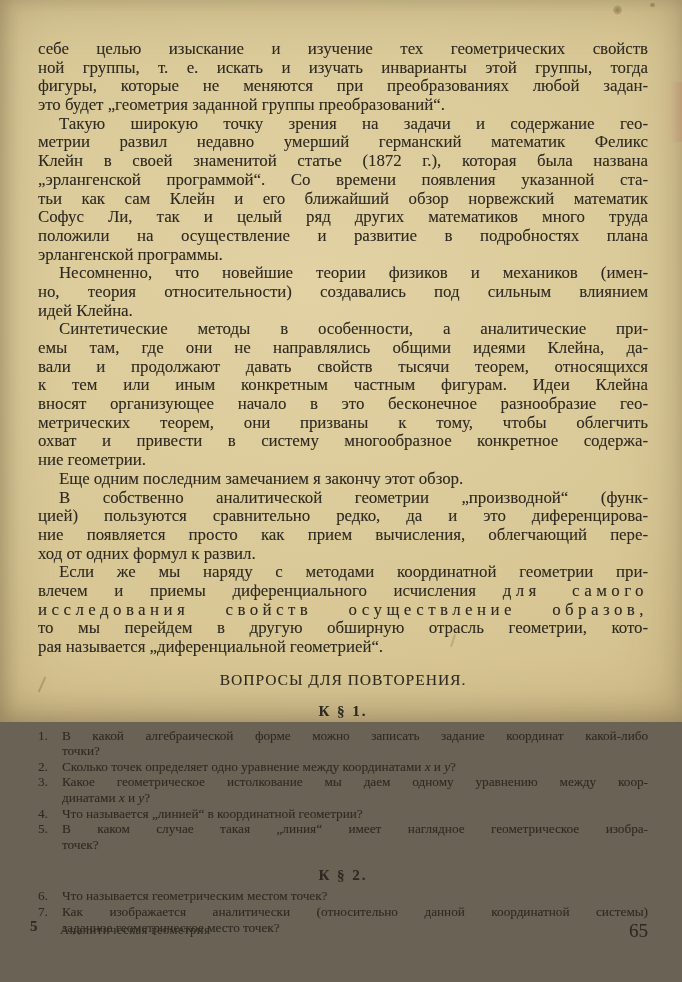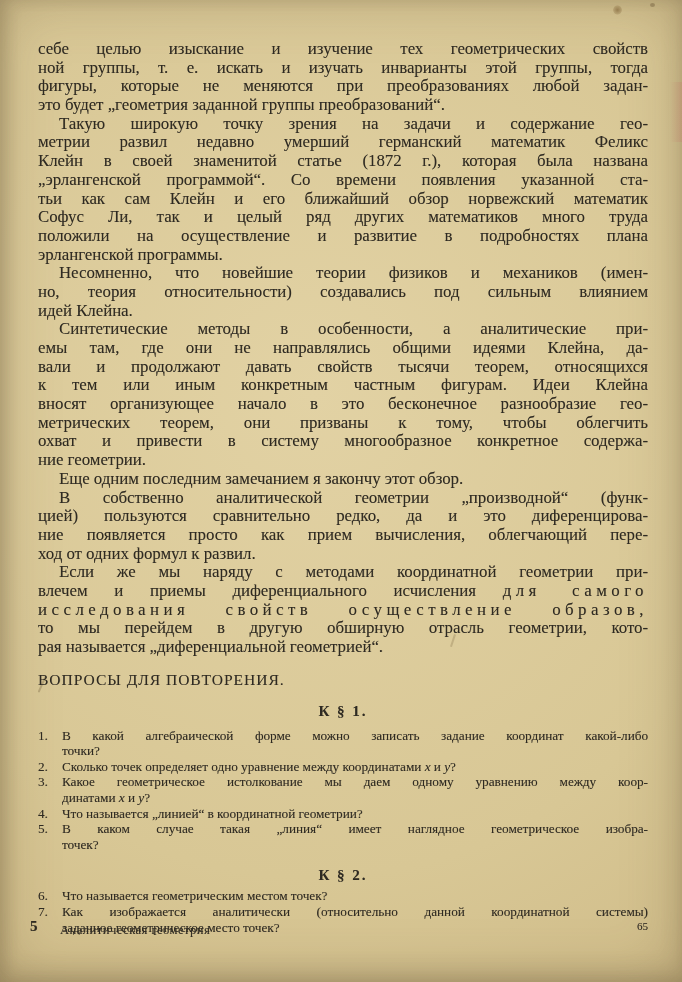--- a/index.html
+++ b/index.html
@@ -1,55 +1,55 @@
 <!DOCTYPE html>
 <html lang="ru"><head>
 <meta charset="utf-8">
 <style>
   html,body{margin:0;padding:0;}
   body{width:682px;height:982px;overflow:hidden;background:#6b6256;}
   .page{
-    position:relative;width:682px;height:982px;box-sizing:border-box;
+    position:relative;width:682px;height:722px;box-sizing:border-box;
     font-family:"Liberation Serif","DejaVu Serif",serif;
     color:var(--ink,#2e2a22);
     background:radial-gradient(ellipse 130% 95% at 46% 40%,
       var(--paper-hi,#e2d2a4) 0%, var(--paper,#d8c795) 52%, var(--paper-lo,#c8b27e) 100%);
     box-shadow:inset 0 0 60px rgba(96,74,42,.28), inset 0 -10px 22px rgba(70,55,35,.16),
                inset 6px 0 14px rgba(80,62,36,.14);
     padding-left:40px;
   }
   .text{position:absolute;left:38px;top:40px;width:610px;}
   .para .line{
     font-size:16.8px;line-height:18.7px;height:18.7px;overflow:hidden;
     text-align:justify;text-align-last:justify;
     text-shadow:.3px .3px 0 rgba(60,50,35,.3);
   }
   .para .line.last{text-align-last:left;}
   .para .line.first{text-indent:21px;}
   .sp{letter-spacing:4.5px;}
   .it{font-style:italic;}
-  h2.sec{font-size:15.5px;font-weight:normal;letter-spacing:1px;text-align:left;
+  h2.sec{font-size:15.5px;font-weight:normal;letter-spacing:1px;text-align:center;
     margin:14px 0 0;line-height:17px;text-shadow:.3px .3px 0 rgba(60,50,35,.3);}
   h3.sub{font-size:15px;font-weight:bold;letter-spacing:2px;text-align:center;
     margin:15px 0 0;line-height:16px;text-shadow:.3px .3px 0 rgba(60,50,35,.3);}
   .qlist{margin-top:9px;}
   .qlist.second{margin-top:5px;}
   .q{display:flex;}
   .qnum{flex:0 0 24px;width:24px;font-size:13.2px;line-height:15.6px;
     text-shadow:.3px .3px 0 rgba(60,50,35,.3);}
   .qtext{flex:1;}
   .qtext .line{font-size:13.2px;line-height:15.6px;height:15.6px;overflow:hidden;
     text-align:justify;text-align-last:justify;text-shadow:.3px .3px 0 rgba(60,50,35,.3);}
   .qtext .line.last{text-align-last:left;}
   .footer{position:absolute;left:30px;top:918px;width:618px;height:20px;}
   .sig{position:absolute;left:0;top:0;font-weight:bold;font-size:15px;
     text-shadow:.3px .3px 0 rgba(60,50,35,.35);}
   .booktitle{position:absolute;left:30px;top:5px;font-size:12.5px;letter-spacing:.5px;
     text-shadow:.3px .3px 0 rgba(60,50,35,.3);}
-  .pagenum{position:absolute;right:0;top:2px;font-size:11px;
+  .pagenum{position:absolute;right:0;top:2px;font-size:19px;
     text-shadow:.3px .3px 0 rgba(60,50,35,.3);}
   .stain{position:absolute;pointer-events:none;}
   .s1{left:613px;top:5px;width:9px;height:10px;border-radius:50%;
     background:radial-gradient(circle,rgba(125,95,51,.65) 0%,rgba(125,95,51,.25) 60%,transparent 75%);}
   .s2{left:650px;top:3px;width:5px;height:4px;border-radius:50%;background:rgba(90,70,40,.35);}
   .s3{left:670px;top:82px;width:12px;height:60px;
     background:linear-gradient(to left,rgba(196,115,104,.26),transparent);}
   .s4{left:41px;top:676px;width:2px;height:17px;background:rgba(110,90,55,.32);
     transform:rotate(24deg);border-radius:2px;}
   .s5{left:452px;top:634px;width:1.5px;height:13px;background:rgba(110,90,55,.25);

